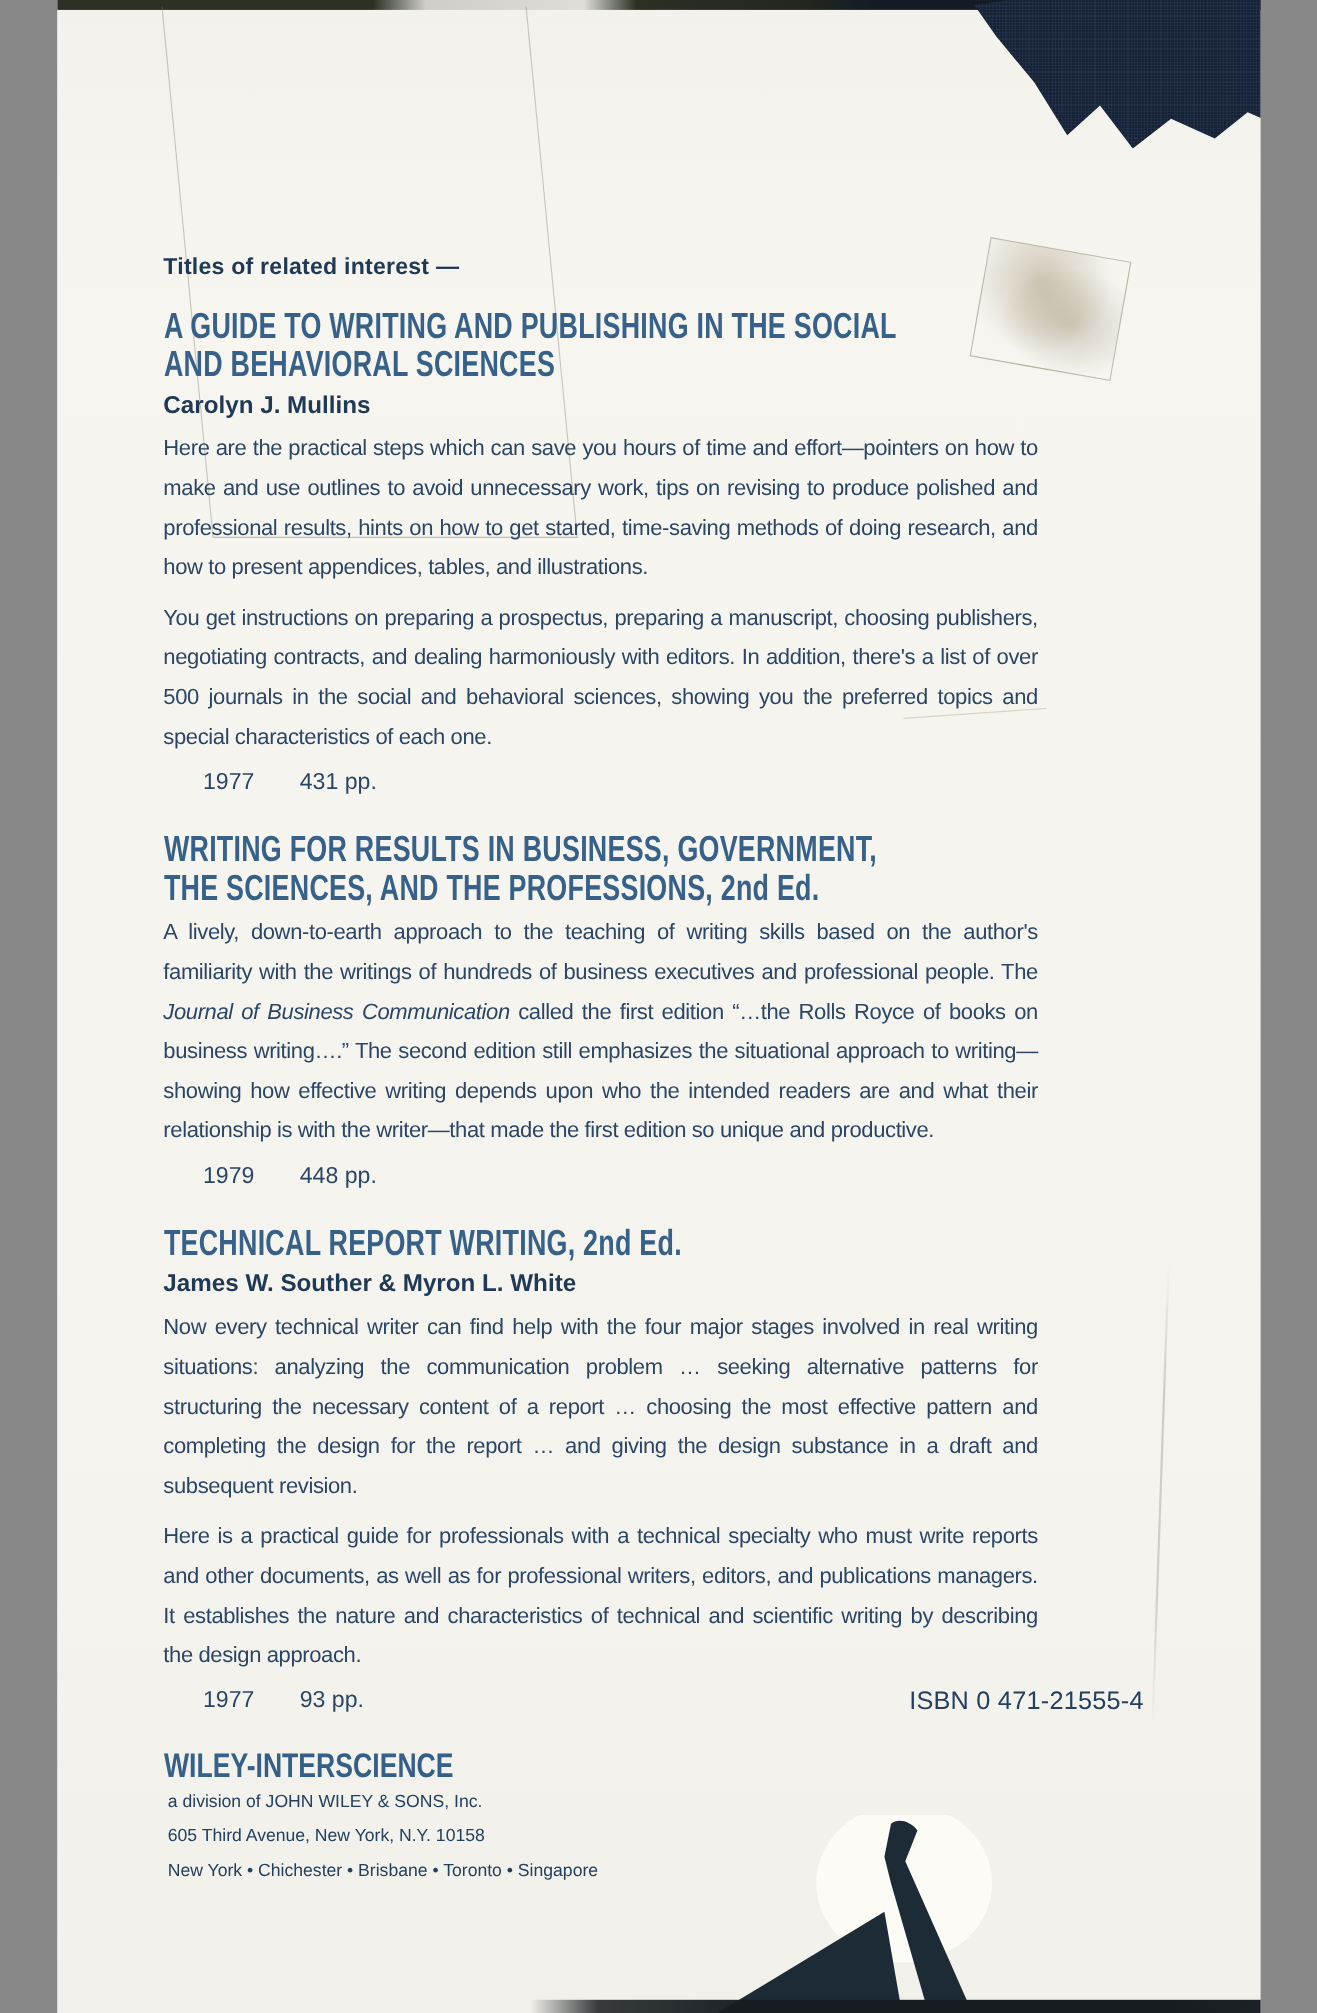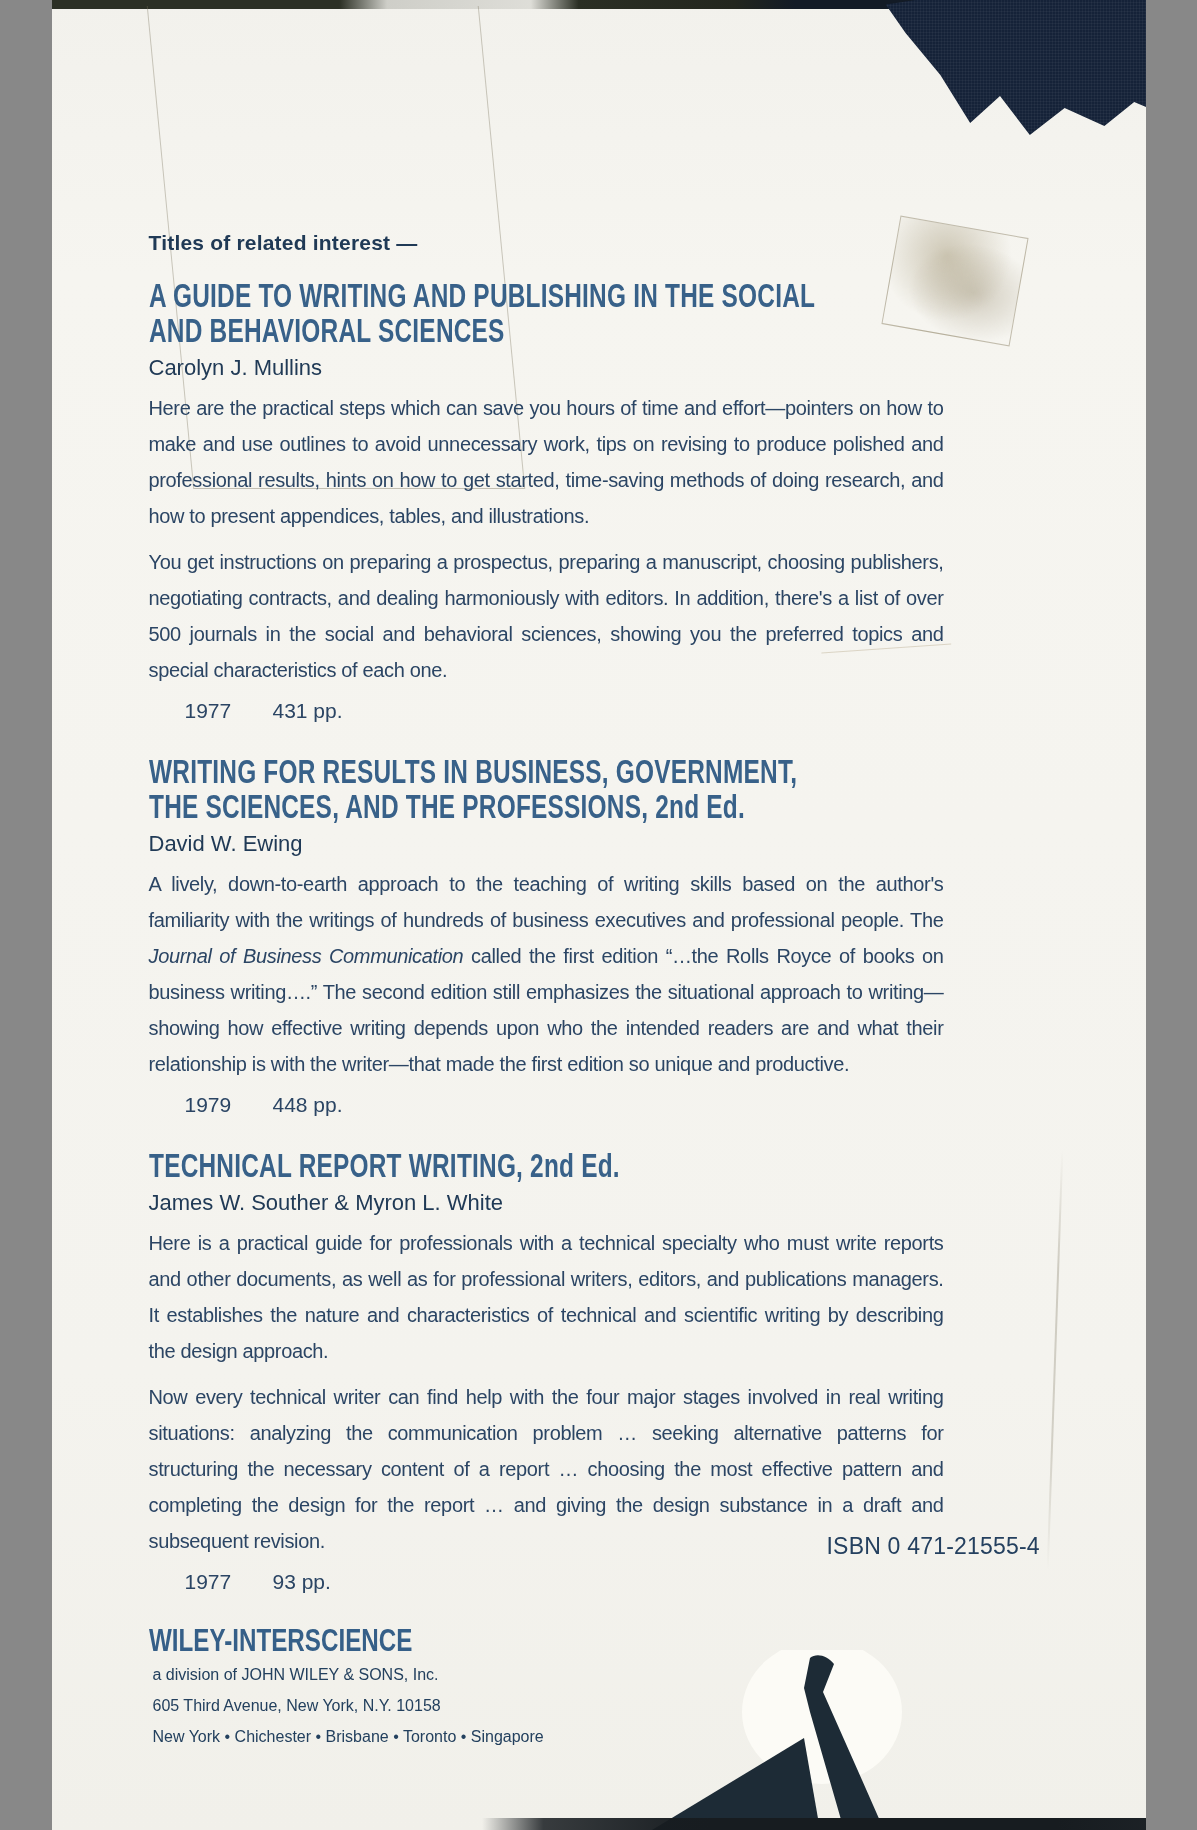--- a/index.html
+++ b/index.html
@@ -11,21 +11,21 @@
     overflow:hidden;
     font-family:"Liberation Sans",sans-serif;
     color:#294461;
   }
   
   .column{position:absolute;left:97px;top:230px;width:795px;}
   .kicker{font-size:21px;font-weight:bold;color:#203a56;line-height:26px;margin:0 0 22px 0;letter-spacing:.2px;}
   .book-title{font-size:33px;font-weight:bold;color:#2e5a84;line-height:35px;margin:0 0 6px 0;
     transform:scaleX(0.74);transform-origin:0 0;opacity:.95;letter-spacing:.3px;}
   .book-title span{display:block;white-space:nowrap;}
-  .author{font-size:22px;font-weight:normal;color:#203a56;line-height:28px;margin:0 0 8px 0;}
+  .author{font-size:22px;font-weight:bold;color:#203a56;line-height:28px;margin:0 0 8px 0;}
   .para{font-size:20px;line-height:36px;margin:0 0 10px 0;text-align:justify;letter-spacing:-0.35px;color:#2b4564;}
   .para .ital{font-style:italic;}
   .yearline{font-size:21px;line-height:26px;margin:2px 0 30px 0;color:#2b4564;}
   .yearline .yr{display:inline-block;width:88px;margin-left:36px;}
   .pub-name{font-size:31px;font-weight:bold;color:#2e5a84;line-height:32px;margin:26px 0 2px 0;
     transform:scaleX(0.78);transform-origin:0 0;white-space:nowrap;opacity:.96;}
   .pub-line{font-size:16px;line-height:27px;color:#23405e;margin:4px;}
   .isbn{position:absolute;left:775px;top:1510px;font-size:23px;color:#24405f;letter-spacing:.2px;}
   
   .deco{position:absolute;pointer-events:none;}
@@ -88,34 +88,33 @@
       <p class="yearline">
         <span class="yr">1977</span><span>431 pp.</span>
       </p>
     </div>
 
     <div>
       <h2 class="book-title">
         <span>WRITING FOR RESULTS IN BUSINESS, GOVERNMENT,</span>
         <span>THE SCIENCES, AND THE PROFESSIONS, 2nd Ed.</span>
       </h2>
-      <p class="author">David W. Ewing</p>
       <p class="para"><span>A lively, down-to-earth approach to the teaching of writing skills based on the author's familiarity with the writings of hundreds of business executives and professional people. The </span><span class="ital">Journal of Business Communication</span><span> called the first edition “…the Rolls Royce of books on business writing….” The second edition still emphasizes the situational approach to writing—showing how effective writing depends upon who the intended readers are and what their relationship is with the writer—that made the first edition so unique and productive.</span></p>
       <p class="yearline">
         <span class="yr">1979</span><span>448 pp.</span>
       </p>
     </div>
 
     <div>
       <h2 class="book-title">
         <span>TECHNICAL REPORT WRITING, 2nd Ed.</span>
       </h2>
       <p class="author">James W. Souther &amp; Myron L. White</p>
+      <p class="para">Now every technical writer can find help with the four major stages involved in real writing situations: analyzing the communication problem … seeking alternative patterns for structuring the necessary content of a report … choosing the most effective pattern and completing the design for the report … and giving the design substance in a draft and subsequent revision.</p>
       <p class="para">Here is a practical guide for professionals with a technical specialty who must write reports and other documents, as well as for professional writers, editors, and publications managers. It establishes the nature and characteristics of technical and scientific writing by describing the design approach.</p>
-      <p class="para">Now every technical writer can find help with the four major stages involved in real writing situations: analyzing the communication problem … seeking alternative patterns for structuring the necessary content of a report … choosing the most effective pattern and completing the design for the report … and giving the design substance in a draft and subsequent revision.</p>
       <p class="yearline">
         <span class="yr">1977</span><span>93 pp.</span>
       </p>
     </div>
 
     <div>
       <p class="pub-name">WILEY-INTERSCIENCE</p>
       <p class="pub-line">a division of JOHN WILEY &amp; SONS, Inc.</p>
       <p class="pub-line">605 Third Avenue, New York, N.Y. 10158</p>
       <p class="pub-line">New York • Chichester • Brisbane • Toronto • Singapore</p>

